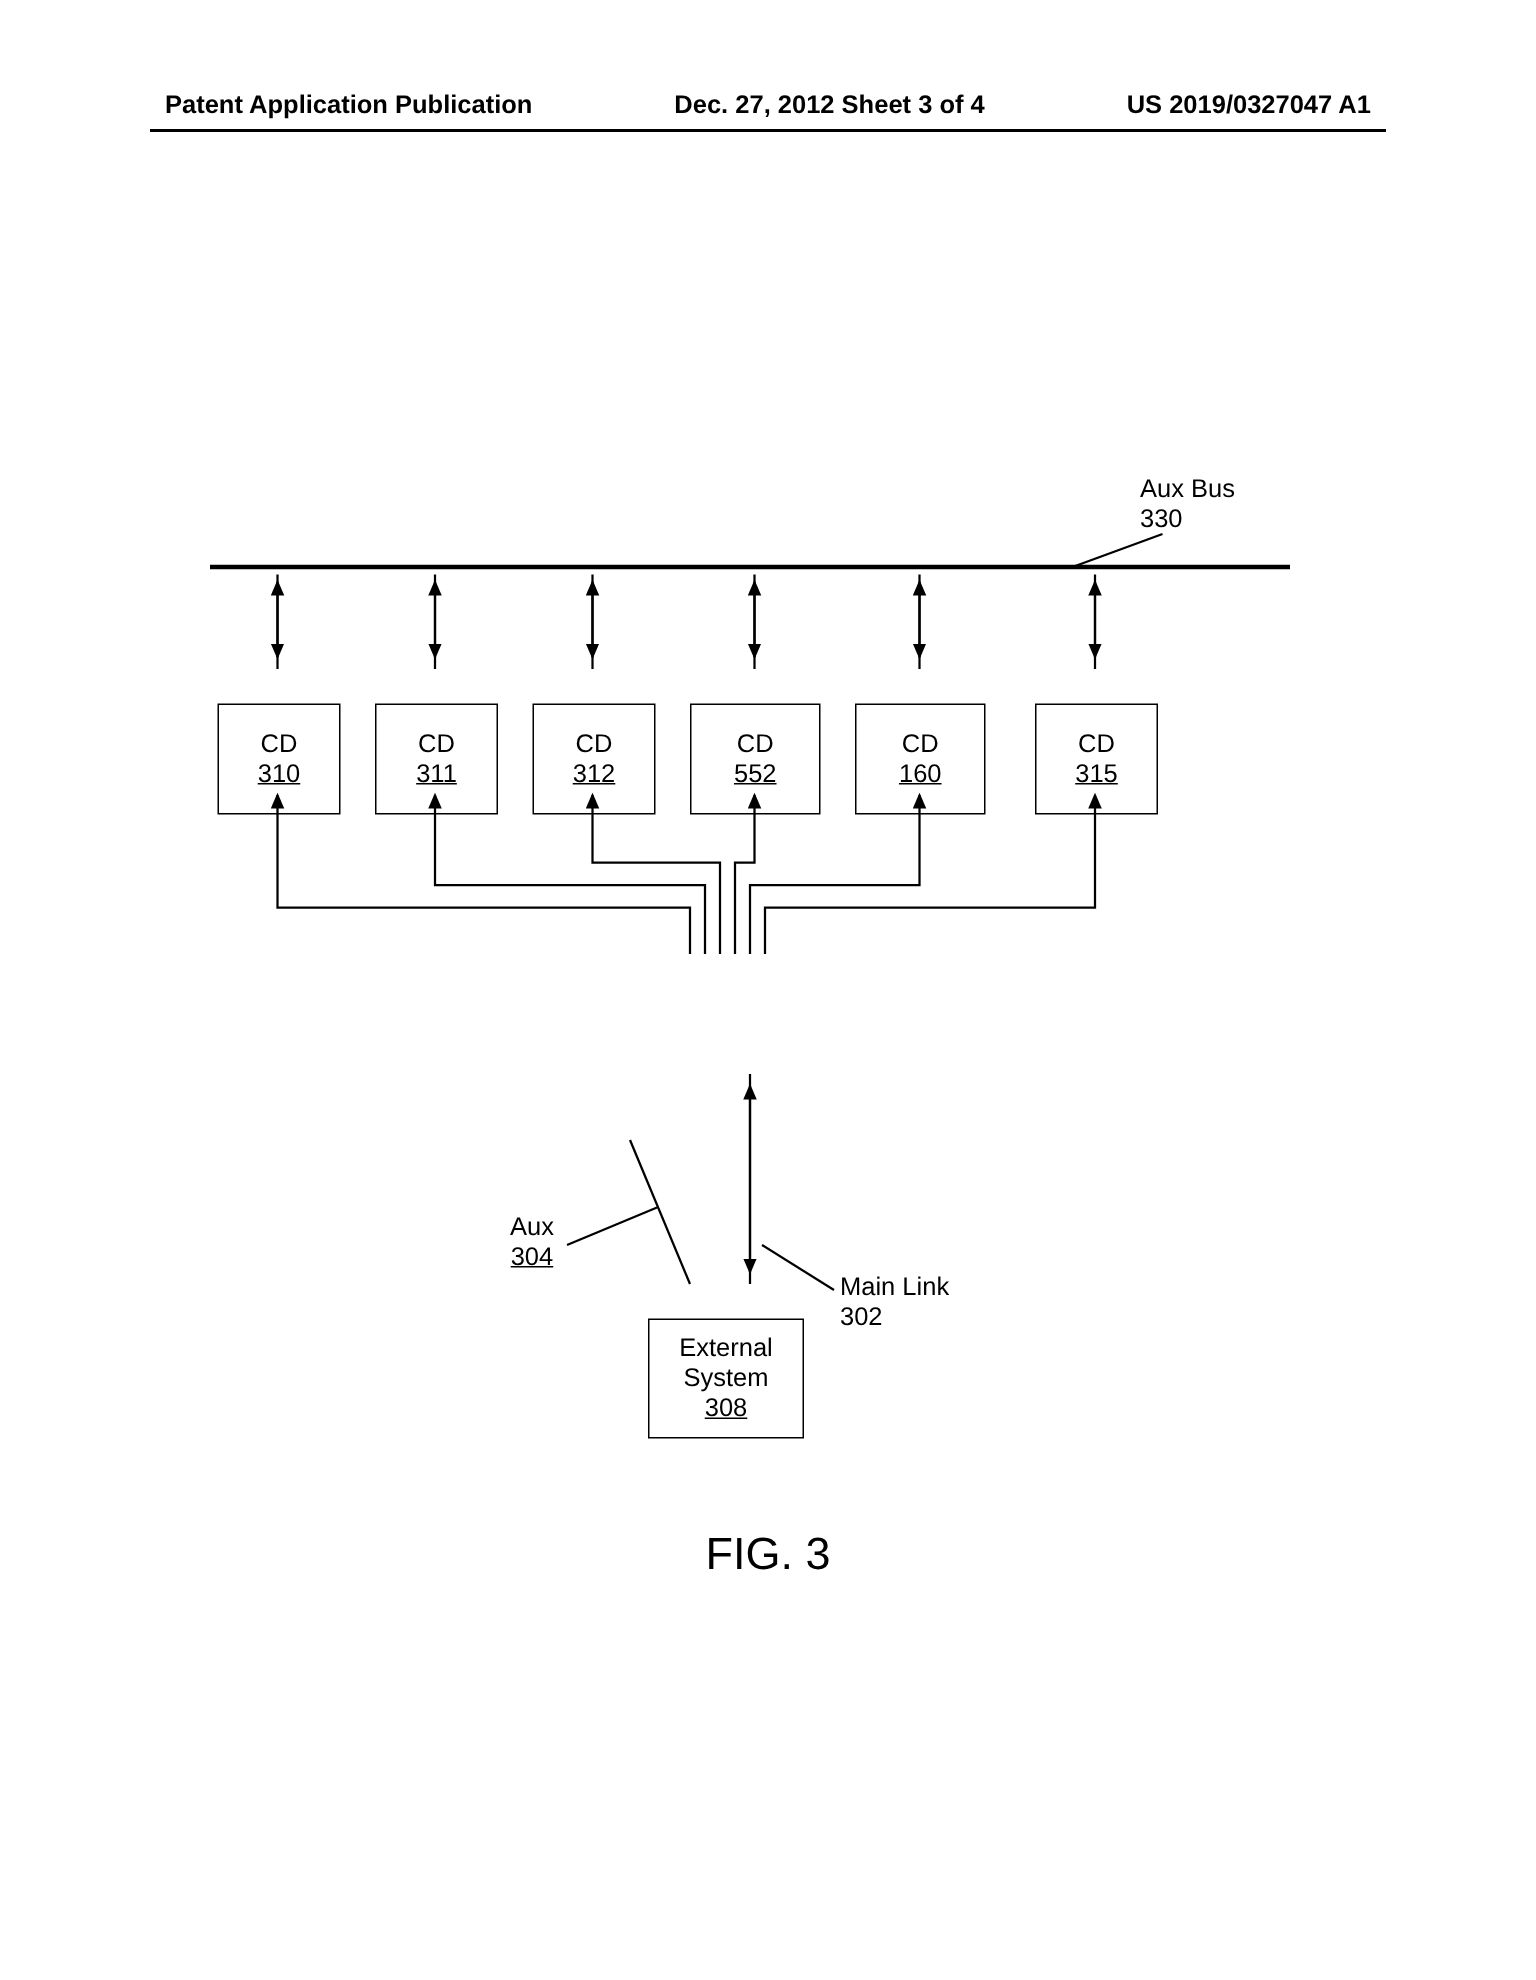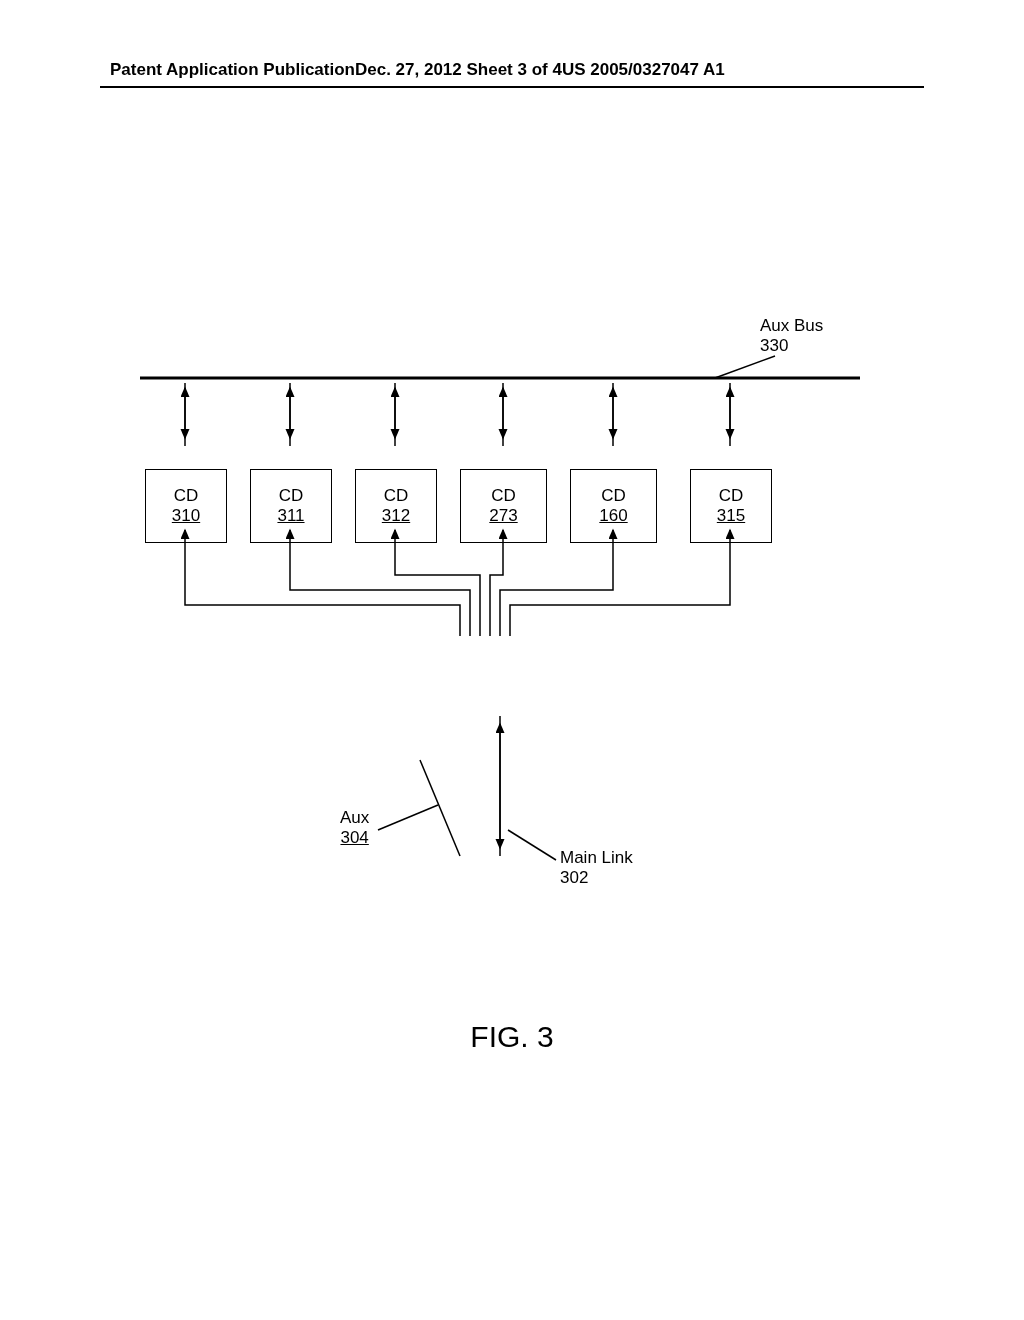--- a/index.html
+++ b/index.html
@@ -10,21 +10,21 @@
     width: 1024px;
     height: 1320px;
     position: relative;
   }
   .header {
     position: absolute;
     top: 60px;
     left: 0;
     right: 0;
     display: flex;
-    justify-content: flex-start;
+    justify-content: space-between;
     padding: 0 110px;
     font-size: 17px;
   }
   .header .left { font-weight: bold; }
   .header .center { font-weight: bold; }
   .header .right { font-weight: bold; }
   .hr {
     position: absolute;
     top: 86px;
     left: 100px;
@@ -67,21 +67,21 @@
     font-weight: normal;
   }
   svg { position: absolute; left:0; top:0; }
 </style>
 </head>
 <body>
 
 <div class="header">
   <div class="left">Patent Application Publication</div>
   <div class="center">Dec. 27, 2012  Sheet 3 of 4</div>
-  <div class="right">US 2005/0327047 A1</div>
+  <div class="right">US 2019/0327047 A1</div>
 </div>
 <div class="hr"></div>
 
 <div class="diagram">
 
   <div class="label" style="left:760px; top:316px; text-align:left;">
     <div>Aux Bus</div>
     <div>330</div>
   </div>
 
@@ -92,32 +92,37 @@
   <div class="box" style="left:250px; top:448px; width:80px; height:72px;">
     <div>CD</div>
     <div class="num">311</div>
   </div>
   <div class="box" style="left:355px; top:448px; width:80px; height:72px;">
     <div>CD</div>
     <div class="num">312</div>
   </div>
   <div class="box" style="left:460px; top:448px; width:85px; height:72px;">
     <div>CD</div>
-    <div class="num">273</div>
+    <div class="num">552</div>
   </div>
   <div class="box" style="left:570px; top:448px; width:85px; height:72px;">
     <div>CD</div>
     <div class="num">160</div>
   </div>
   <div class="box" style="left:690px; top:448px; width:80px; height:72px;">
     <div>CD</div>
     <div class="num">315</div>
   </div>
 
 
+  <div class="box" style="left:432px; top:858px; width:102px; height:78px;">
+    <div>External</div>
+    <div>System</div>
+    <div class="num">308</div>
+  </div>
 
   <div class="label" style="left:340px; top:808px; text-align:center;">
     <div>Aux</div>
     <div class="num">304</div>
   </div>
 
   <div class="label" style="left:560px; top:848px; text-align:left;">
     <div>Main Link</div>
     <div>302</div>
   </div>

